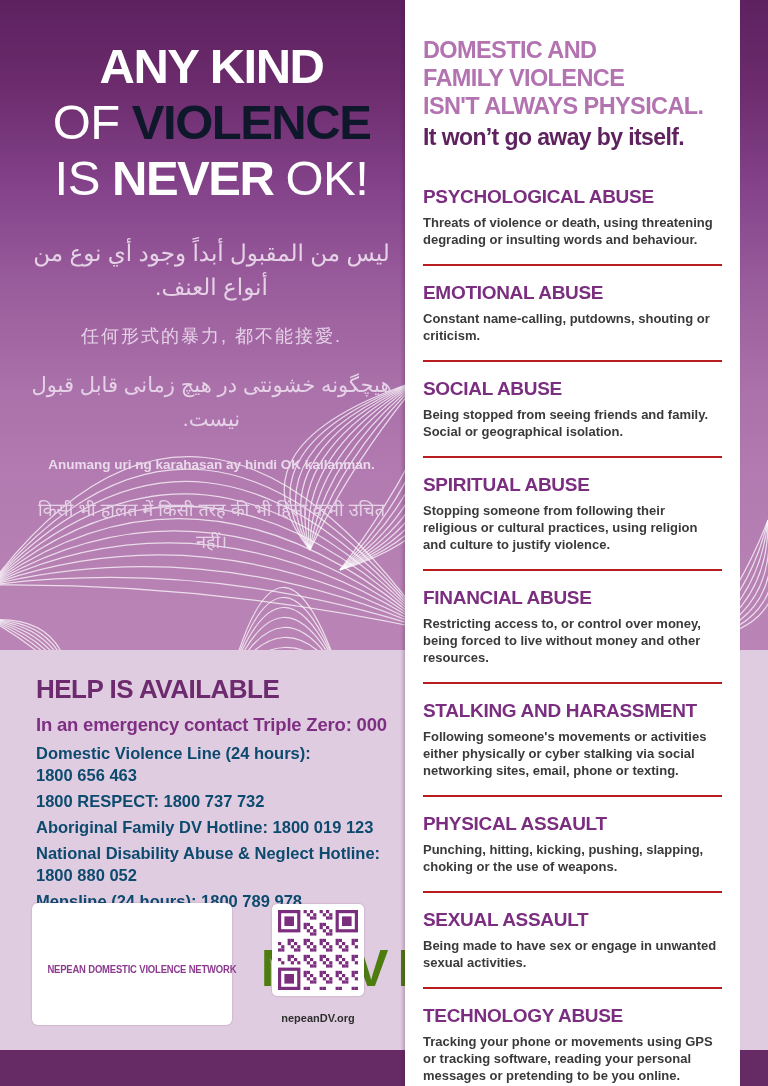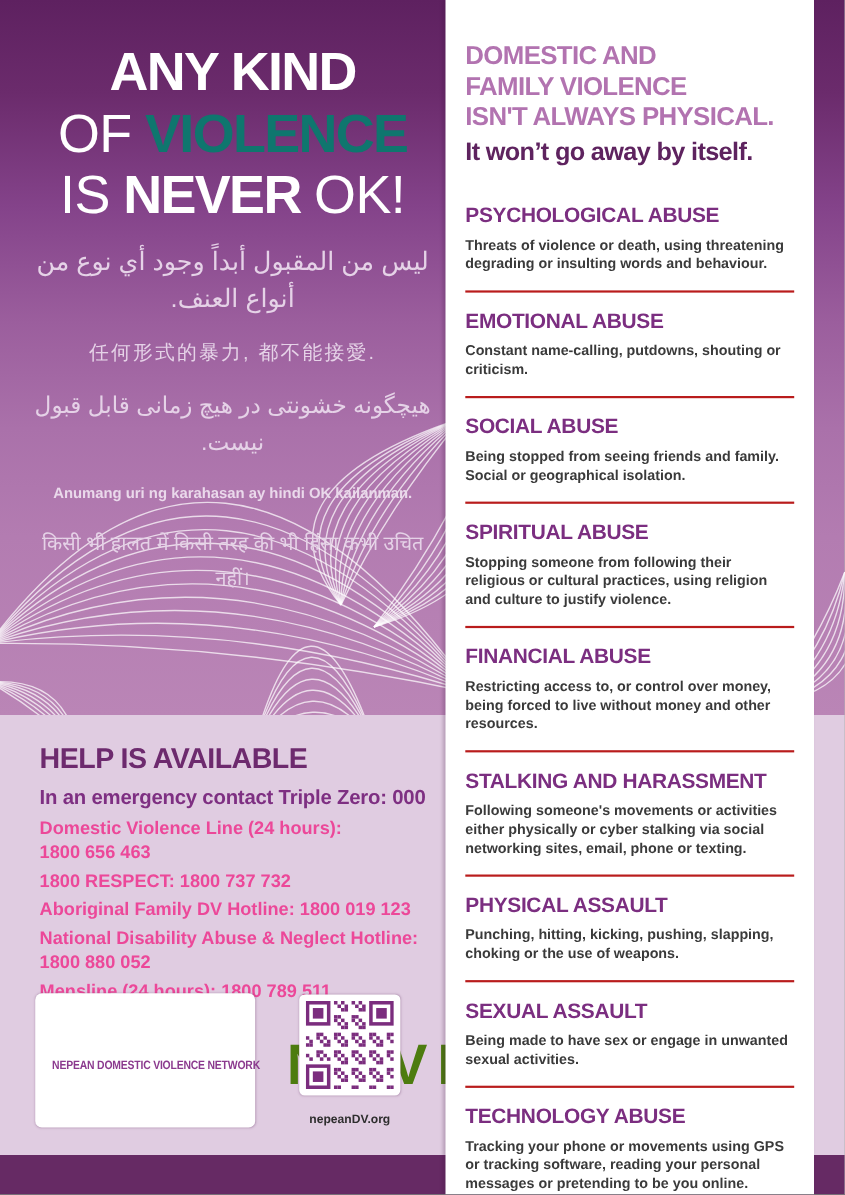--- a/index.html
+++ b/index.html
@@ -25,34 +25,34 @@
   .section h3{margin:0 0 7px 0;font-size:19px;line-height:21px;font-weight:800;
               color:#7b2e80;letter-spacing:-0.3px;}
   .section p{margin:0;font-size:13px;line-height:17px;color:#3a3a3a;font-weight:600;}
   .section + .section{border-top:2px solid #b91c1c;margin-top:16px;padding-top:16px;}
 
   
   .left-col{position:absolute;left:0;top:0;width:405px;box-sizing:border-box;
             padding:0 10px 0 28px;text-align:center;color:#fff;}
   .headline{margin-top:38px;font-size:49px;line-height:56px;font-weight:800;letter-spacing:-1.5px;}
   .headline .light{font-weight:400;letter-spacing:-0.5px;}
-  .headline .accent{color:#0f766e;}
-  .translations{margin-top:14px;color:#e5d2e7;}
+  .headline .accent{color:#0f172a;}
+  .translations{margin-top:30px;color:#e5d2e7;}
   .tr{margin-bottom:16px;}
   .lang-arabic{font-size:23px;line-height:34px;direction:rtl;}
   .lang-chinese{font-size:18px;line-height:32px;letter-spacing:2px;}
   .lang-farsi{font-size:21px;line-height:34px;direction:rtl;}
   .lang-tagalog{font-size:13.5px;line-height:26px;font-weight:bold;color:#ead9eb;}
   .lang-hindi{font-size:18px;line-height:32px;text-align:center;}
 
   
   .help{position:absolute;left:36px;top:674px;width:360px;text-align:left;}
   .help h2{margin:0;font-size:26px;font-weight:800;color:#6d2a6e;letter-spacing:-0.5px;}
   .emergency{margin-top:9px;font-size:18.5px;font-weight:800;color:#7e2f82;letter-spacing:-0.2px;}
-  .contacts{margin-top:6px;font-size:16.5px;line-height:22px;color:#ec4899;font-weight:600;}
+  .contacts{margin-top:6px;font-size:16.5px;line-height:22px;color:#0c4a6e;font-weight:600;}
   .contact{margin-top:4px;}
   .contact .num{font-weight:800;}
   .contact.stack .num{display:block;}
 
   
   .logo-row{position:absolute;left:32px;top:903px;display:flex;gap:40px;align-items:flex-start;}
   .ndvn-box{width:200px;height:122px;background:#fff;border-radius:6px;
     display:flex;align-items:center;padding-top:9px;box-sizing:border-box;
     box-shadow:0 0 2px rgba(90,40,90,.35);}
   .ndvn-title{font-size:11px;font-weight:800;color:#8b3a8e;white-space:nowrap;
@@ -188,21 +188,21 @@
           <span class="num">1800 019 123</span>
         </div>
 
         <div class="contact stack">
           <span class="lbl">National Disability Abuse &amp; Neglect Hotline:</span>
           <span class="num">1800 880 052</span>
         </div>
 
         <div class="contact">
           <span class="lbl">Mensline (24 hours):</span>
-          <span class="num">1800 789 511</span>
+          <span class="num">1800 789 978</span>
         </div>
       </div>
   </div>
 
   <div class="logo-row">
     <div class="ndvn-box">
       <div class="ndvn-title">NEPEAN DOMESTIC VIOLENCE NETWORK</div>
       <div class="ndvn-acronym">NDVN</div>
       <div class="fb-row">
         <span class="fb-icon">f</span>

